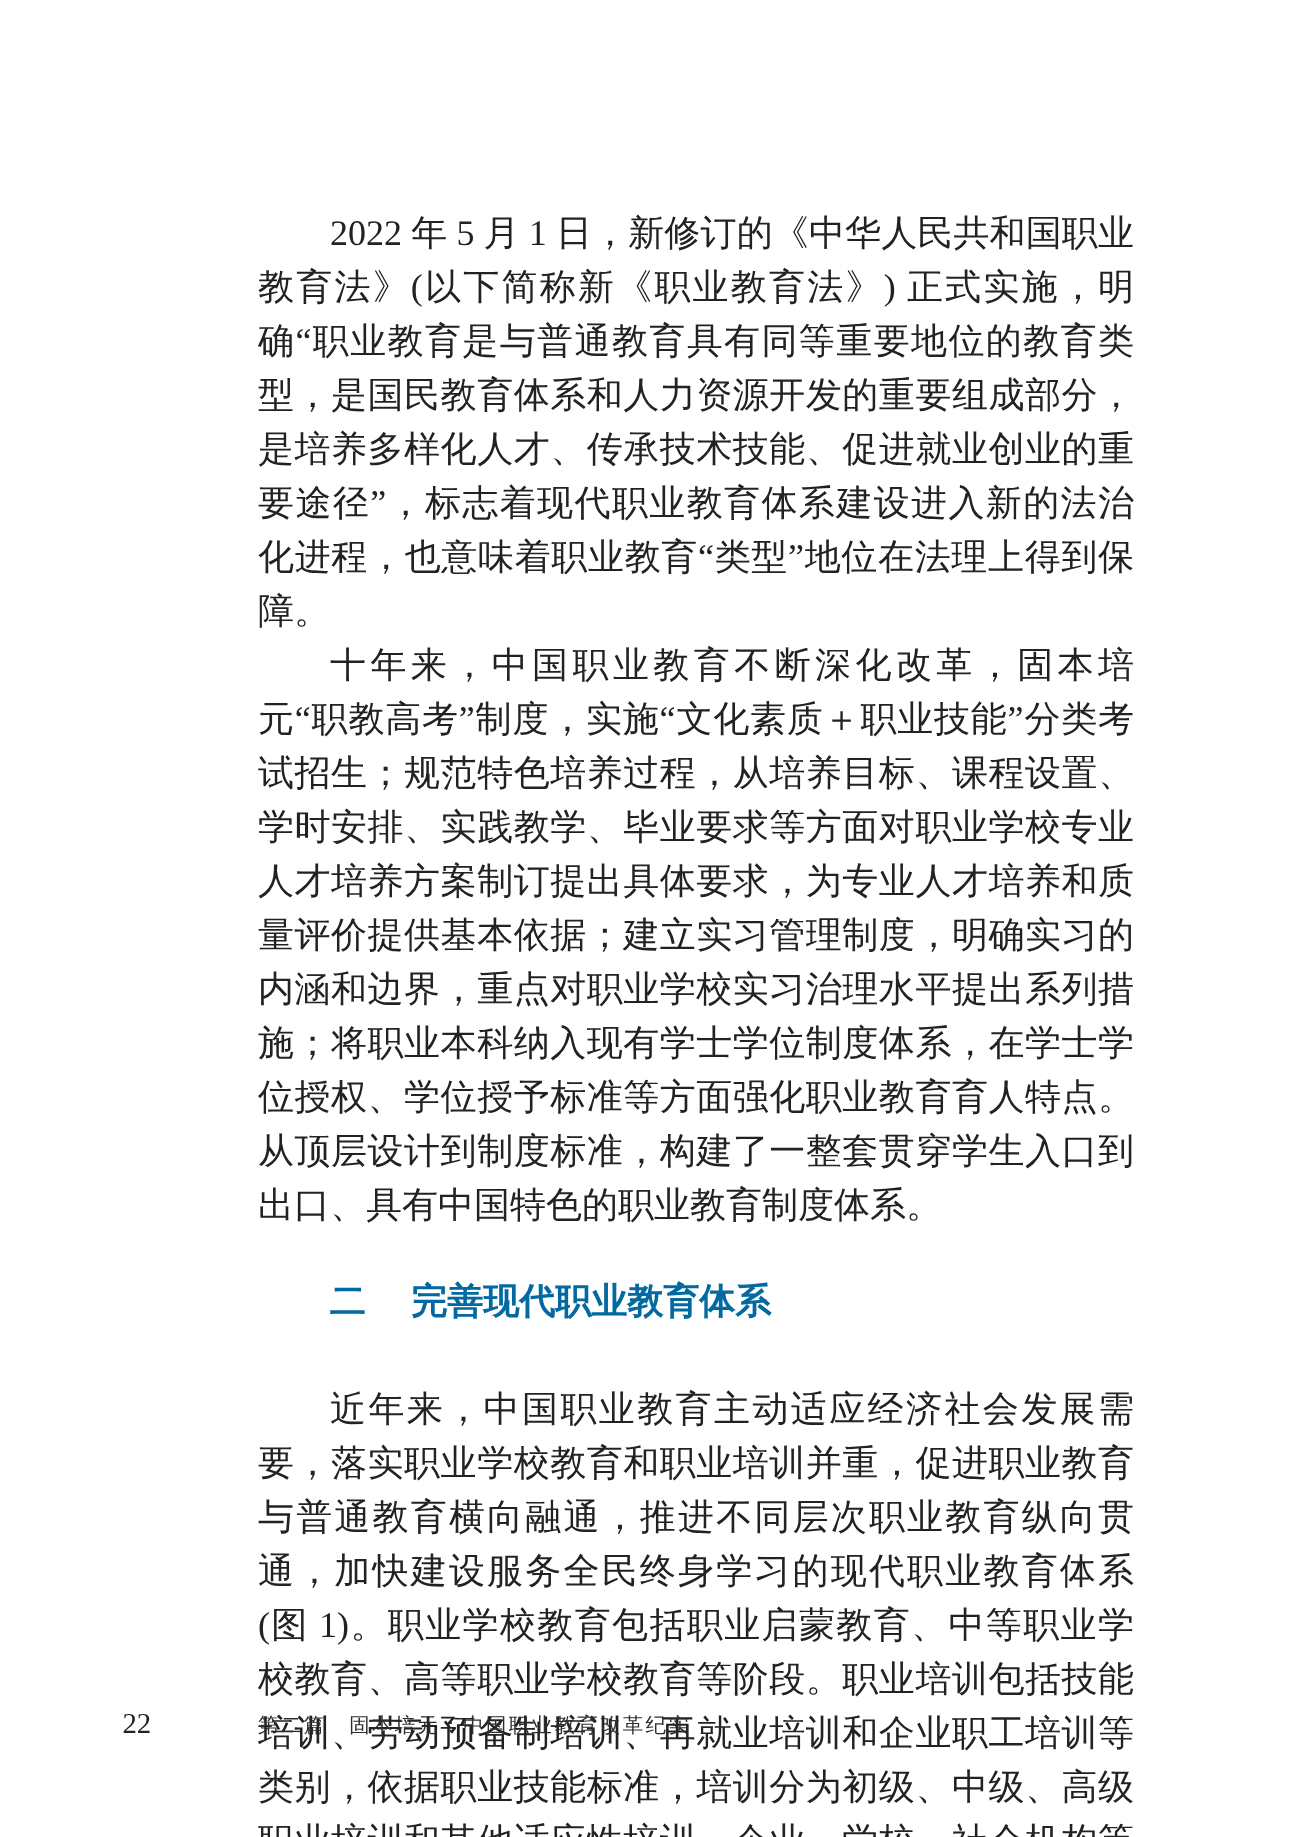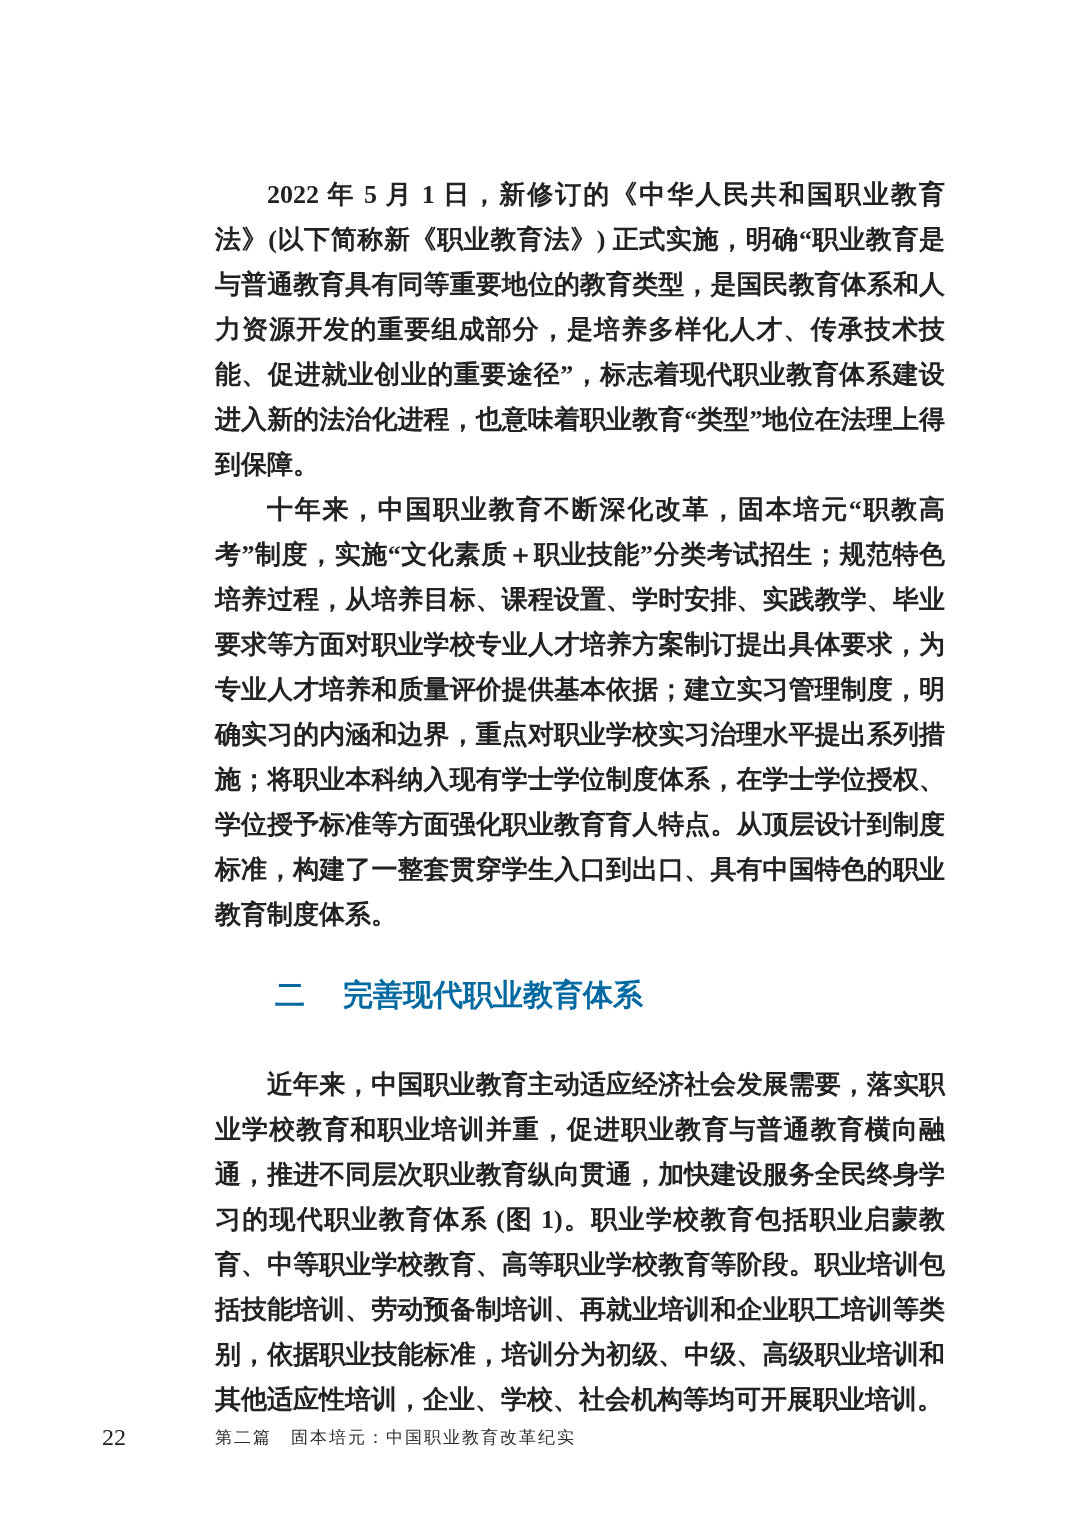--- a/index.html
+++ b/index.html
@@ -17,28 +17,27 @@
     font-family: "Liberation Serif", "DejaVu Serif", serif;
   }
   .text-block {
     position: absolute;
     left: 215px;
     top: 172px;
     width: 730px;
   }
   .body-para {
     margin: 0;
-    font-size: 26px;
+    font-size: 30px;
     line-height: 45px;
     color: #222222;
     text-align: justify;
     text-justify: inter-ideograph;
     text-indent: 2em;
     font-family: "Liberation Serif", "DejaVu Serif", serif;
-    font-weight: bold;
   }
   .section-heading {
     margin: 35px 0 45px 0;
     padding-left: 2em;
     font-size: 30px;
     line-height: 45px;
     font-weight: bold;
     color: #0369a1;
     font-family: "Liberation Serif", "DejaVu Serif", serif;
   }

